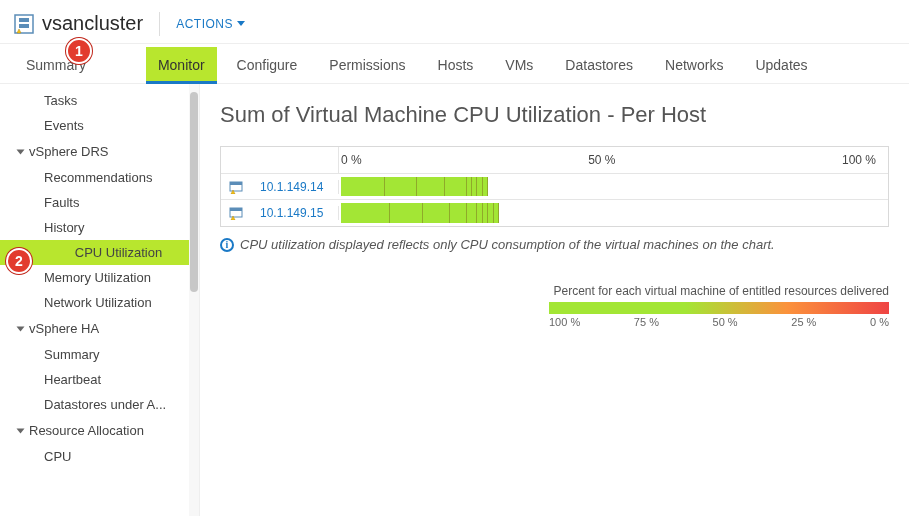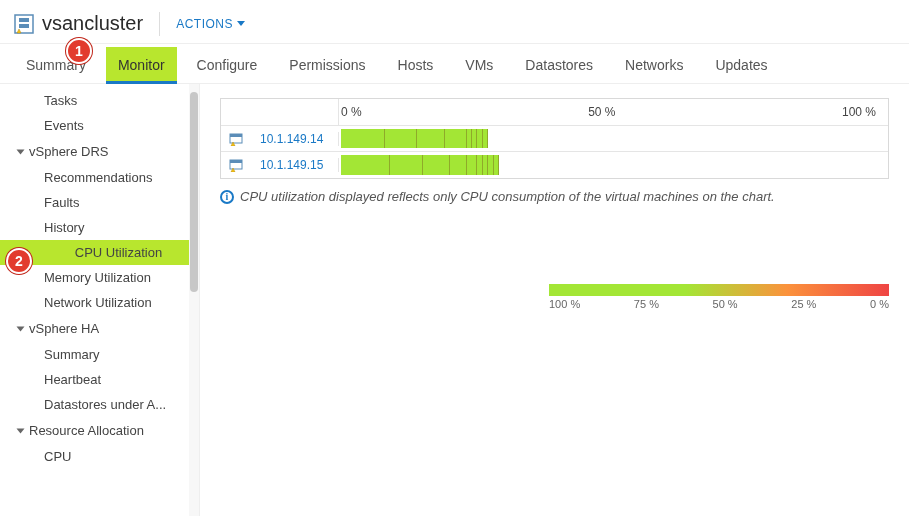--- a/index.html
+++ b/index.html
@@ -9,21 +9,21 @@
   .header { display:flex; align-items:center; padding:8px 14px 4px 14px; border-bottom:1px solid #eee; height:44px; }
   .header .cluster-icon { width:20px; height:20px; margin-right:8px; position:relative; }
   .header h1 { font-size:20px; font-weight:400; color:#2a2a2a; margin:0; }
   .header .sep { width:1px; height:24px; background:#ddd; margin:0 16px; }
   .actions { color:#1a79c6; font-size:12px; letter-spacing:.5px; display:flex; align-items:center; cursor:pointer; }
   .actions .caret { width:0;height:0;border-left:4px solid transparent;border-right:4px solid transparent;border-top:5px solid #1a79c6;margin-left:4px; }
 
   
   .tabs { display:flex; padding:0 14px; height:40px; align-items:flex-end; border-bottom:1px solid #eee; position:relative; }
   .tab { padding:10px 12px; font-size:14px; color:#555; cursor:pointer; margin-right:8px; position:relative; }
-  .tab.active { color:#333; }
+  .tab.active { color:#333;margin-left:40px; }
   .tab.highlight { background:#b8e62e; }
   .tab.active-underline::after { content:""; position:absolute; left:0; right:0; bottom:-1px; height:3px; background:#1a79c6; }
 
   
   .body { display:flex; height:calc(516px - 44px - 40px); }
   .sidebar { width:200px; border-right:1px solid #eee; overflow-y:auto; position:relative; padding:4px 0 4px 0; }
   .scrollbar-track { position:absolute; right:0; top:0; bottom:0; width:10px; background:#f7f7f7; }
   .scrollbar-thumb { position:absolute; right:1px; top:8px; width:8px; height:200px; background:#c7c7c7; border-radius:4px; }
 
   .group-header { display:flex; align-items:center; padding:6px 6px 6px 18px; font-size:13px; color:#444; cursor:pointer; }
@@ -127,20 +127,21 @@
       <div class="sidebar-item">Heartbeat</div>
       <div class="sidebar-item">Datastores under A...</div>
       <div class="group-header">
         <span class="tri"></span>
         <span>Resource Allocation</span>
       </div>
       <div class="sidebar-item">CPU</div>
     </div>
 
   <div class="main">
+    <h2>Sum of Virtual Machine CPU Utilization - Per Host</h2>
 
     <div class="chart-box">
       <div class="chart-header">
         <div class="spacer"></div>
         <div class="ticks" id="ticks">
             <span>0 %</span>
             <span>50 %</span>
             <span>100 %</span>
           </div>
       </div>
@@ -192,20 +193,21 @@
           </div>
         </div>
     </div>
 
     <div class="info-row">
       <span class="info-icon">i</span>
       <span>CPU utilization displayed reflects only CPU consumption of the virtual machines on the chart.</span>
     </div>
 
     <div class="legend-block">
+      <div class="legend-caption">Percent for each virtual machine of entitled resources delivered</div>
       <div class="gradient"></div>
       <div class="grad-labels" id="gradlabels">
           <span>100 %</span>
           <span>75 %</span>
           <span>50 %</span>
           <span>25 %</span>
           <span>0 %</span>
         </div>
     </div>
   </div>

